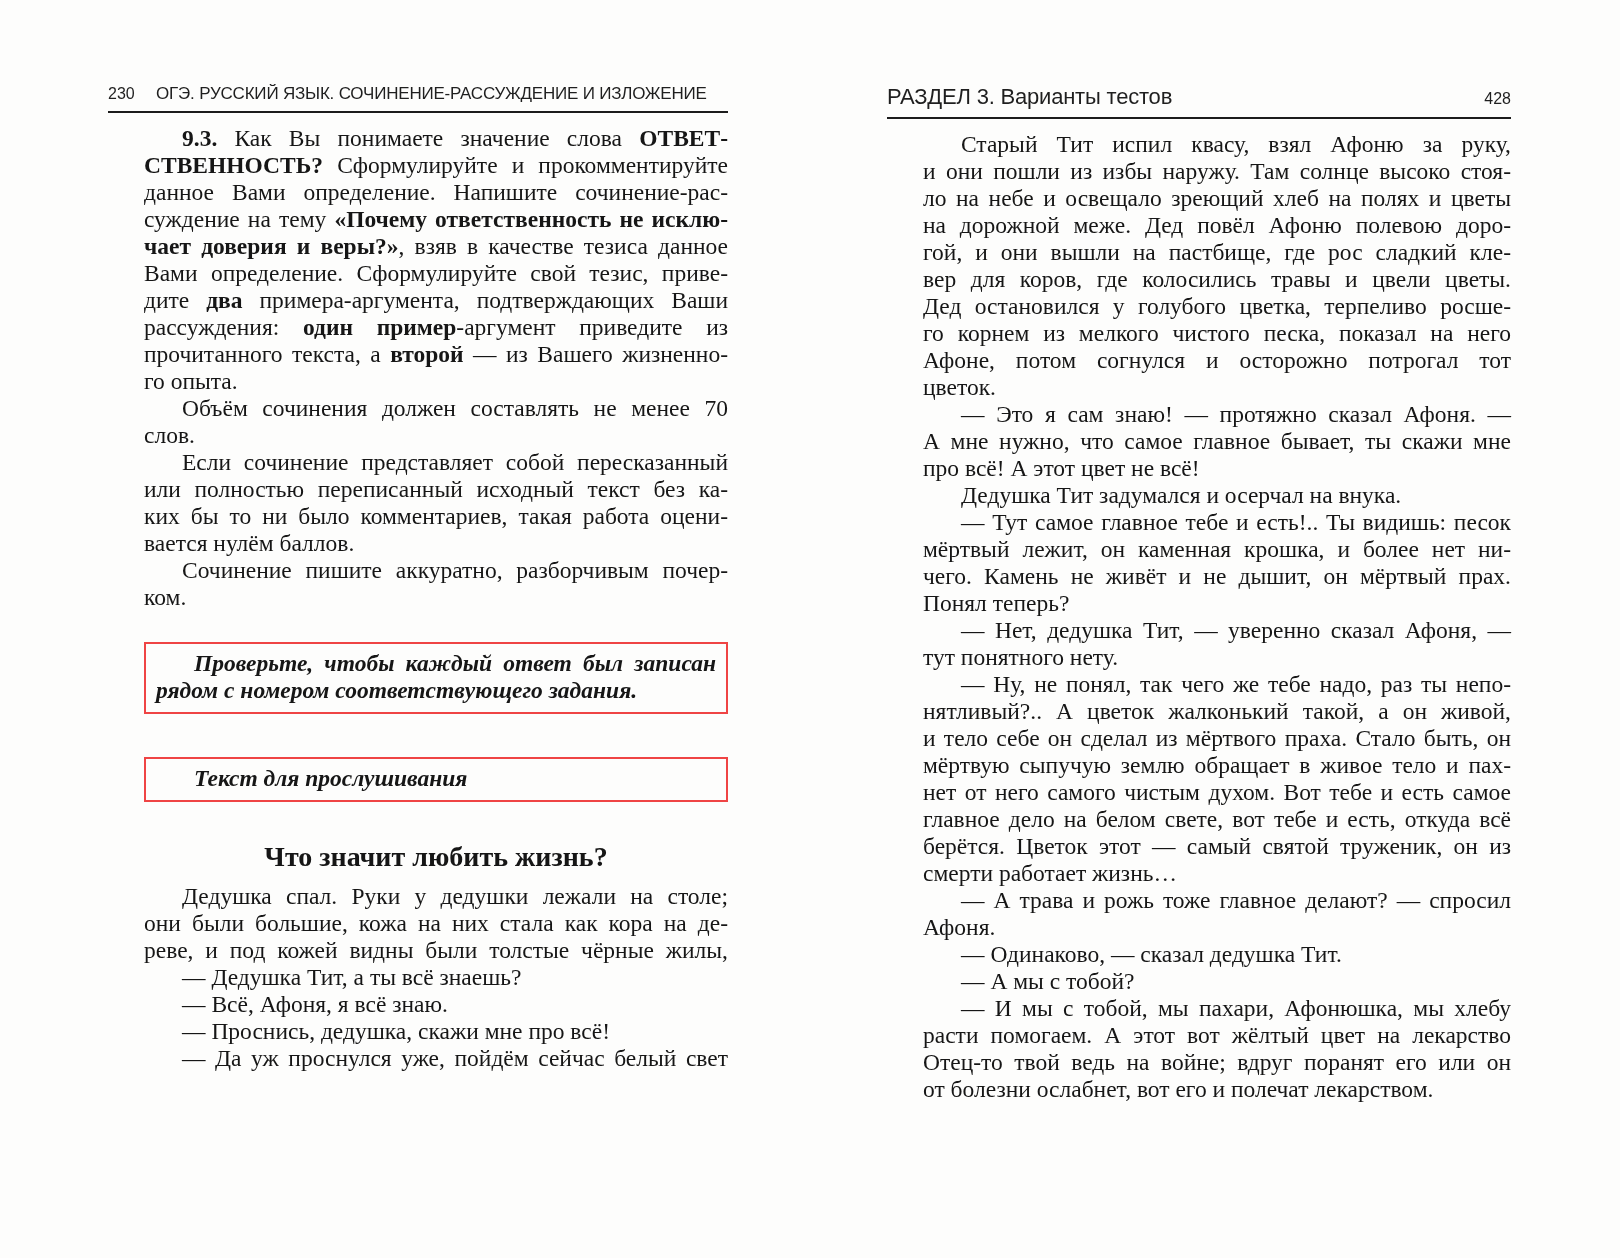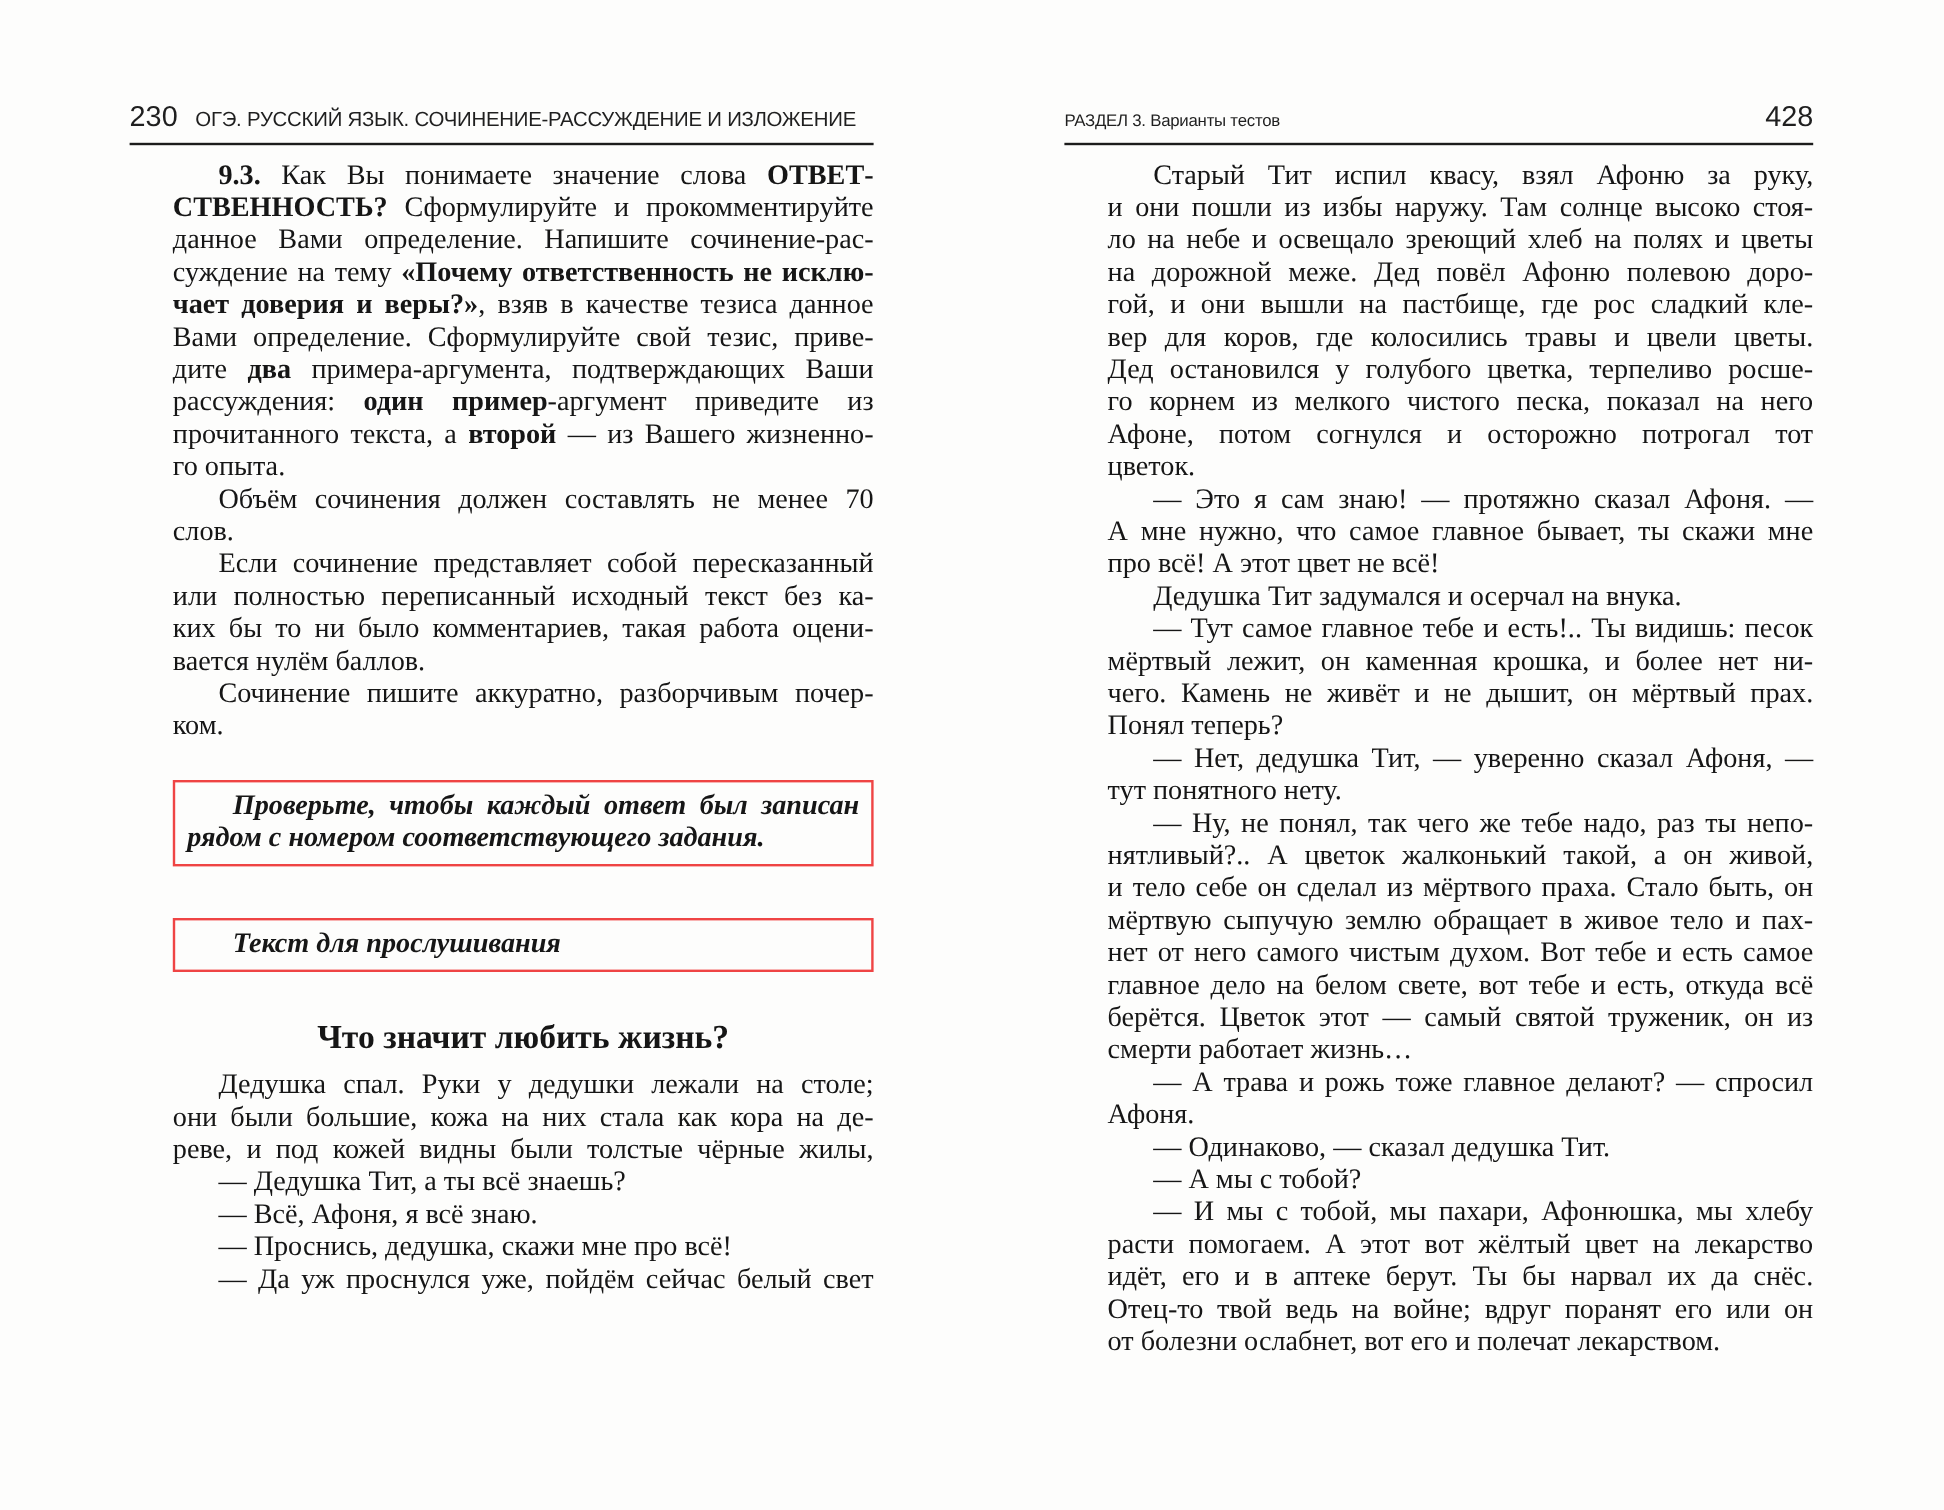--- a/index.html
+++ b/index.html
@@ -16,25 +16,25 @@
 
   .page-header{
     display:flex; align-items:baseline;
     font-family:"Liberation Sans","DejaVu Sans",sans-serif;
     color:#1f1f1f;
     padding-bottom:7px;
     border-bottom:2.5px solid #1c1c1c;
     margin-bottom:12px;
     white-space:nowrap;
   }
-  .page-number{ font-size:24px; }
+  .page-number{ font-size:16px; }
   .header-title{ font-size:17px; letter-spacing:-0.2px; }
   #page-left .header-title{ flex:1; text-align:center; }
   #page-right .page-header{ justify-content:space-between; }
-  #page-right .header-title{ font-size:14px; }
+  #page-right .header-title{ font-size:22px; }
 
   .page-body{ font-size:23.5px;margin-left:36px; }
   .line{
     line-height:27px;
     text-align:left;
     white-space:normal;
   }
   .line.just{
     text-align:justify;
     text-align-last:justify;
@@ -178,20 +178,19 @@
         </div>
         <div class="block-para">
           <div class="line indent"><span>— Одинаково, — сказал дедушка Тит.</span></div>
         </div>
         <div class="block-para">
           <div class="line indent"><span>— А мы с тобой?</span></div>
         </div>
         <div class="block-para">
           <div class="line indent just"><span>— И мы с тобой, мы пахари, Афонюшка, мы хлебу</span></div>
           <div class="line just"><span>расти помогаем. А этот вот жёлтый цвет на лекарство</span></div>
-          <div class="line just"><span>идёт, его и в аптеке берут. Ты бы нарвал их да снёс.</span></div>
           <div class="line just"><span>Отец-то твой ведь на войне; вдруг поранят его или он</span></div>
           <div class="line"><span>от болезни ослабнет, вот его и полечат лекарством.</span></div>
         </div>
       </div>
   </div>
 
 </div>
 
 </body></html>

